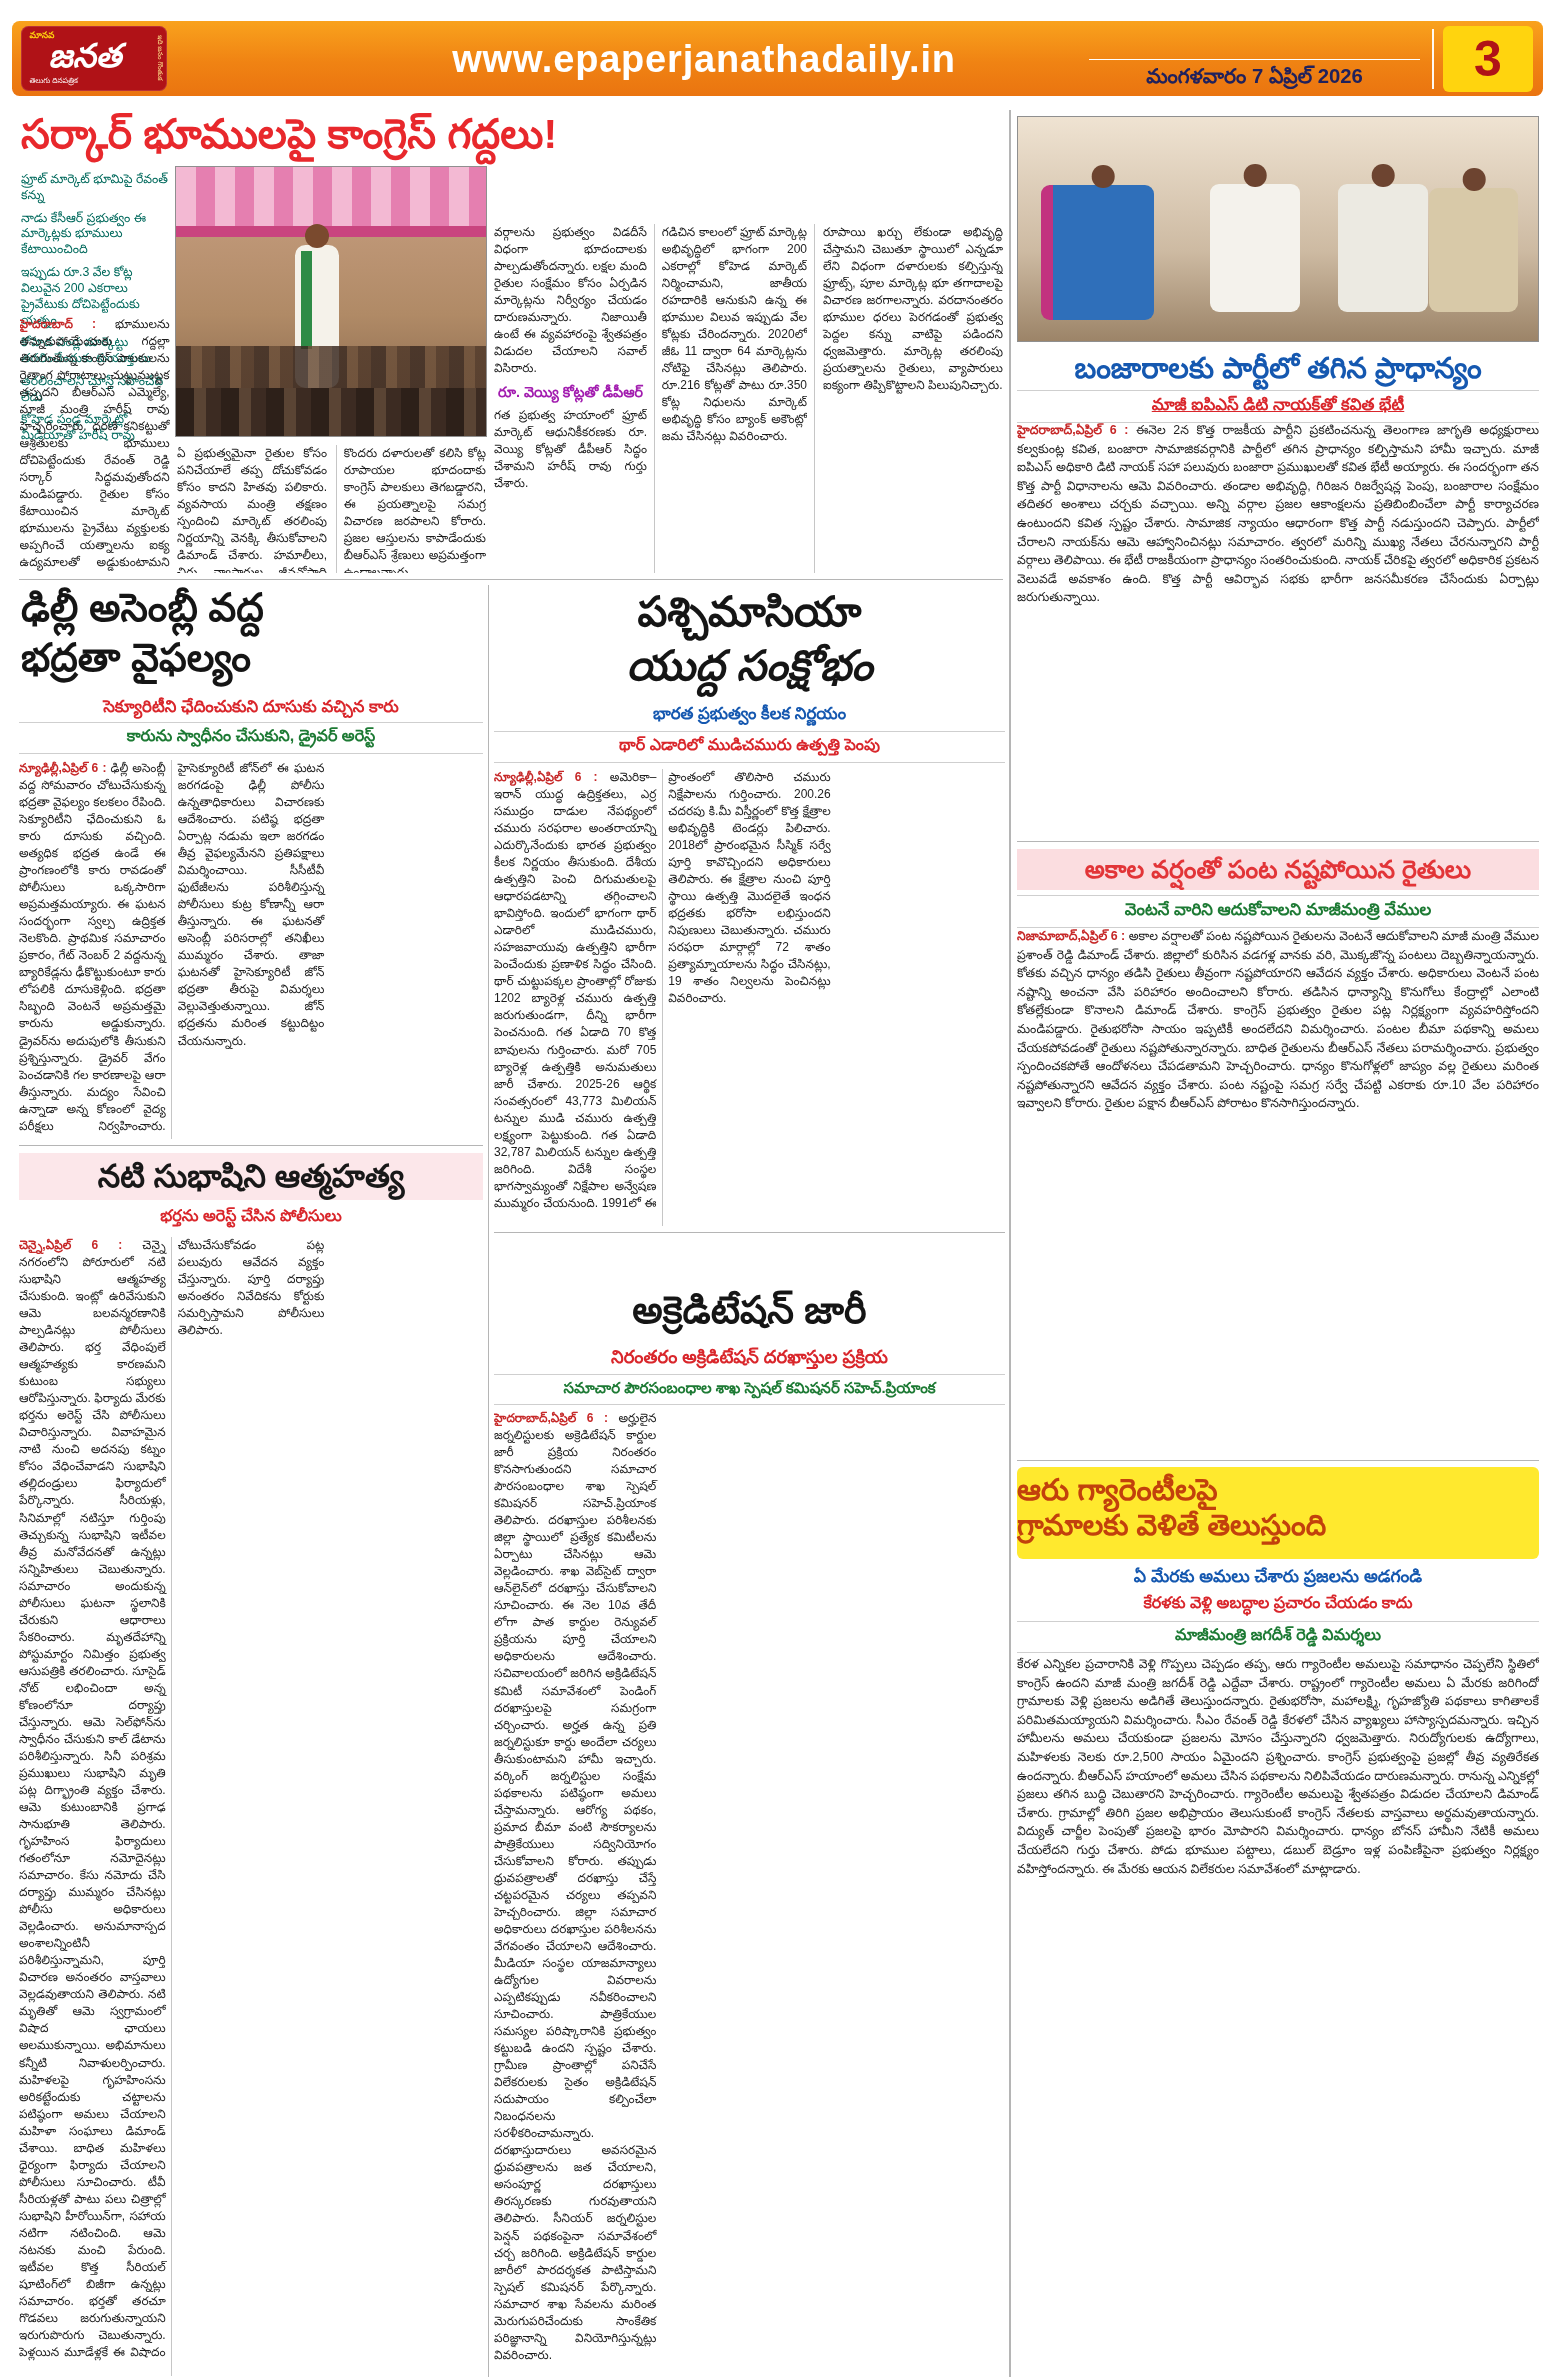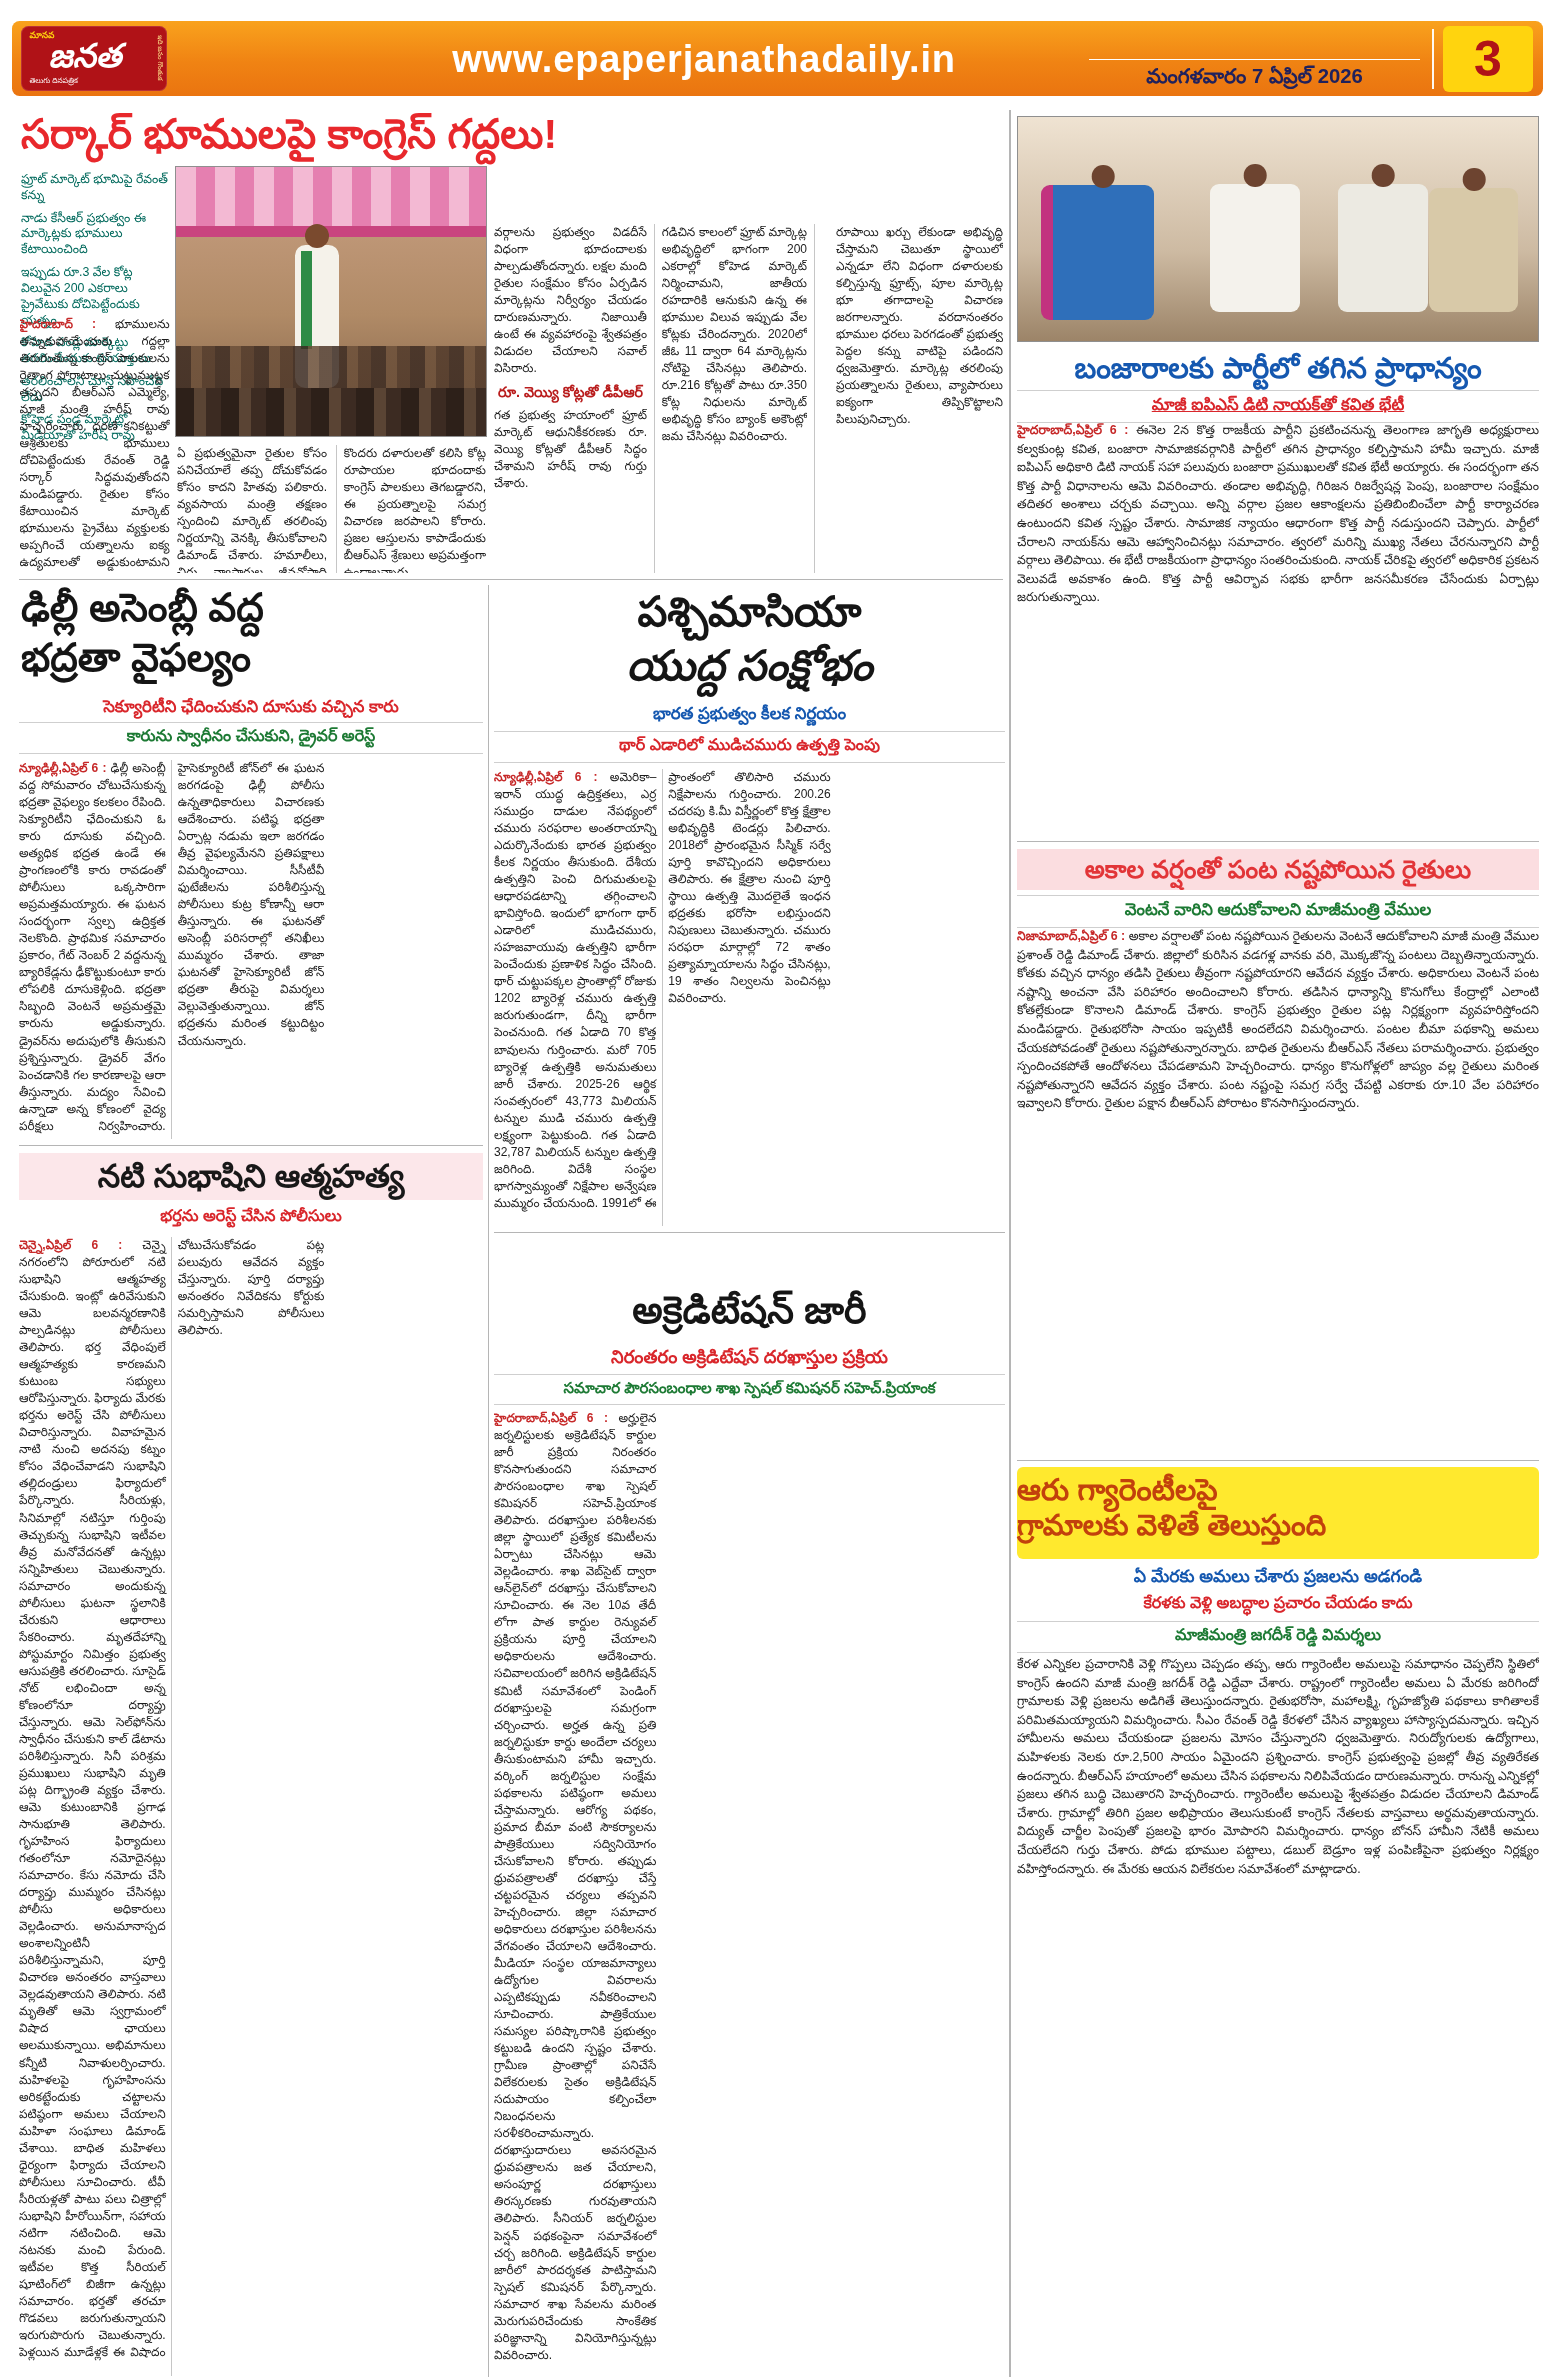--- a/index.html
+++ b/index.html
@@ -43,34 +43,34 @@
   .body-wide { position:absolute; font-size:12.4px; line-height:1.5; text-align:justify;
     color:#1c1c1c; overflow:hidden; }
   .cols3 { column-count:3; column-gap:12px; column-rule:0.8px solid #c6c6c6; column-fill:auto; }
   .dateline { font-weight:bold; color:#c62828; }
   .subhead { position:absolute; text-align:center; font-weight:bold; white-space:nowrap; overflow:hidden; }
   .sub-red   { color:#d9262b; }
   .sub-green { color:#1d7a34; }
   .sub-blue  { color:#1558b0; }
   .ruled { border-top:0.8px solid #cfcfcf; border-bottom:0.8px solid #cfcfcf; padding:3.8px 0; }
   .hl-black { position:absolute; font-weight:bold; color:#151515; line-height:1.05; white-space:nowrap; }
-  .inline-subhead { color:#b91c1c; font-weight:bold; font-size:14.3px; text-align:center; margin:4.5px 0; }
+  .inline-subhead { color:#a21caf; font-weight:bold; font-size:14.3px; text-align:center; margin:4.5px 0; }
 
   
   #lead-headline { position:absolute; left:21px; top:101px; font-size:41px; font-weight:bold;
     color:#e8282c; white-space:nowrap; line-height:1.05; }
   #lead-bullets { position:absolute; left:21px; top:160px; width:152px; list-style:none; }
   #lead-bullets li { font-size:12.4px; font-weight:normal; color:#00695c; line-height:1.28; margin-bottom:6.8px; }
   #lead-photo { left:175px; top:154px; width:312px; height:271px; }
   #lead-colA { left:19.6px;  top:304px; width:150px; height:257px; }
   #lead-colB { left:177px; top:433px; width:150px; height:128px; }
   #lead-colC { left:336px; top:433px; width:150px; height:128px; border-left:0.8px solid #c6c6c6; padding-left:6.8px; }
   #lead-colD { left:494px; top:212px; width:153px; height:349px; }
   #lead-colE { left:654px; top:212px; width:153px; height:349px; border-left:0.8px solid #c6c6c6; padding-left:6.8px; }
-  #lead-colF { left:814px; top:212px; width:189px; height:349px; border-left:0.8px solid #c6c6c6; padding-left:21px; }
+  #lead-colF { left:814px; top:212px; width:189px; height:349px; border-left:0.8px solid #c6c6c6; padding-left:8px; }
 
   
   #delhi-h1 { left:21px; top:576px; font-size:39px; }
   #delhi-h2 { left:21px; top:626px; font-size:39px; }
   #delhi-sub1 { left:19px; top:685px; width:464px; font-size:16.6px; }
   #delhi-sub2 { left:19px; top:710px; width:464px; font-size:16px; }
   #delhi-body { left:19px; top:748px; width:464px; height:379px; }
 
   
   #wa-h1 { left:494px; top:578px; width:511px; font-size:42px; text-align:center; }

